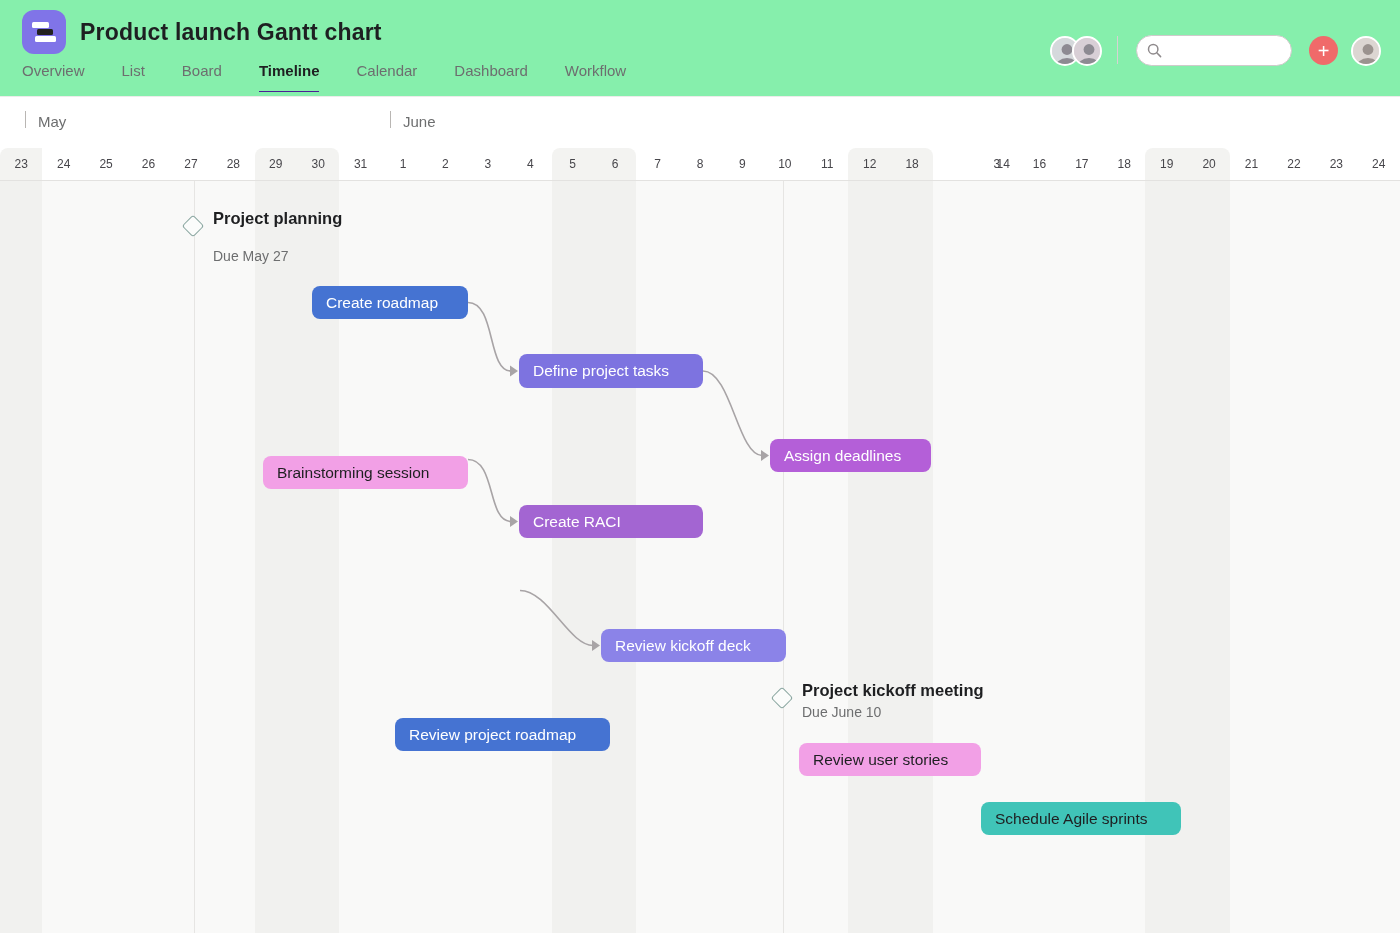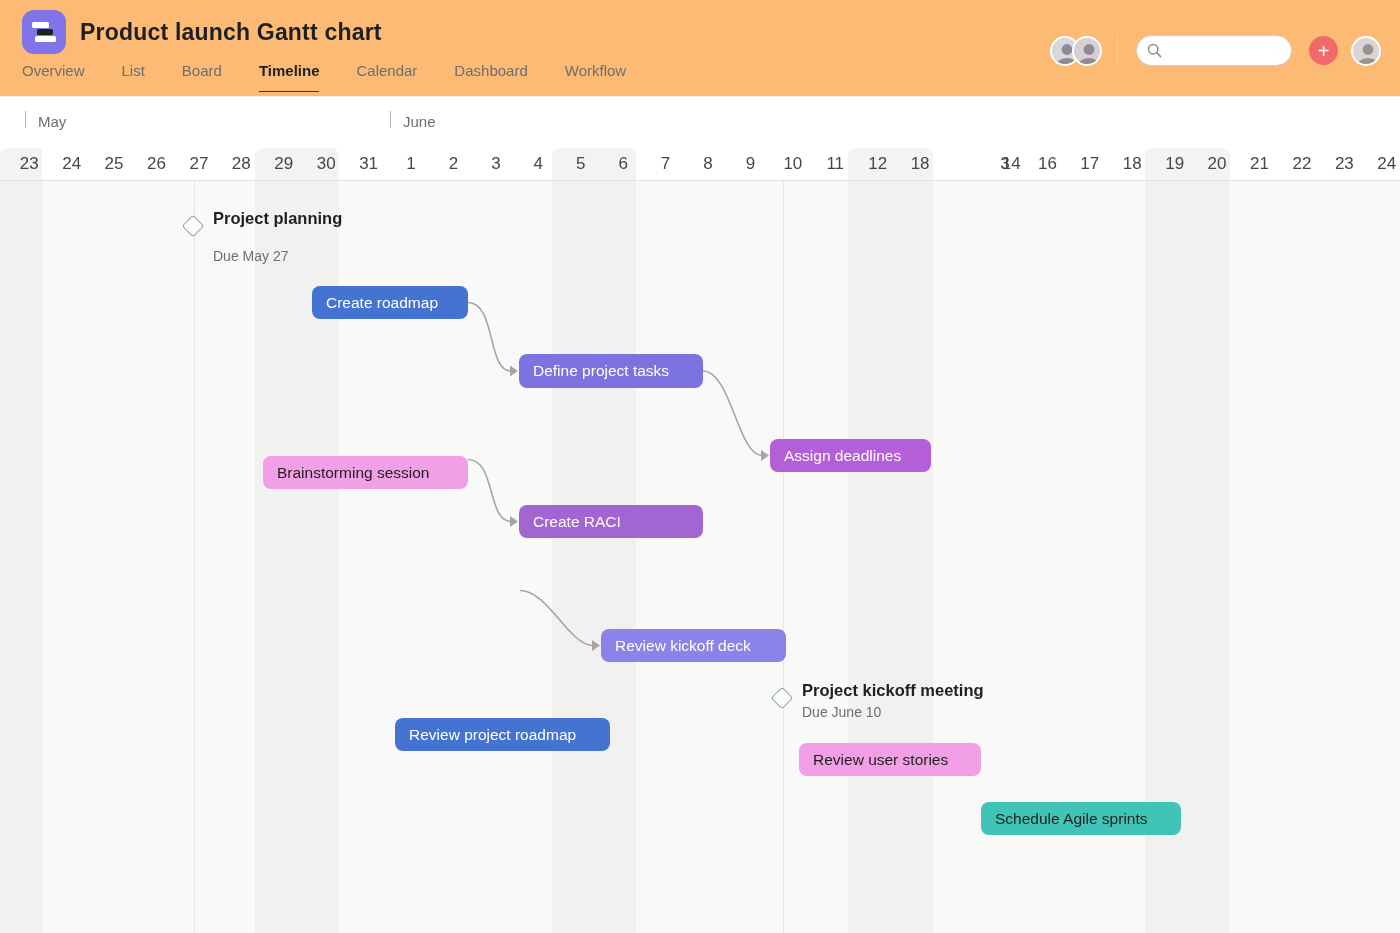--- a/index.html
+++ b/index.html
@@ -1,18 +1,18 @@
 <!DOCTYPE html>
 <html><head>
 <meta charset="utf-8">
 <style>
   html,body{margin:0;padding:0;background:#e9e9e9;}
   *{box-sizing:border-box;}
   .stage{
-    position:relative;width:1400px;height:933px;background:#fdba74;overflow:hidden;
+    position:relative;width:1400px;height:933px;background:#86efac;overflow:hidden;
     font-family:"Liberation Sans","DejaVu Sans",sans-serif;color:#1e1f21;
   }
   
   .logo{position:absolute;left:22px;top:10px;width:44px;height:44px;border-radius:12px;}
   .page-title{position:absolute;left:80px;top:19px;font-size:23px;font-weight:700;letter-spacing:.2px;}
   .nav{position:absolute;left:22px;top:62px;display:flex;gap:37px;height:34px;align-items:flex-start;}
   .nav .tab{font-size:15px;color:#6d6e6f;padding-bottom:12px;cursor:pointer;border-bottom:2px solid transparent;}
   .nav .tab.active{color:#1e1f21;font-weight:700;border-bottom:1px solid #4c1d95;}
   .header-rule{position:absolute;left:0;top:96px;width:1400px;height:1px;background:#ececea;}
   .members{position:absolute;left:1050px;top:36px;display:flex;}
@@ -22,21 +22,21 @@
   .hdr-divider{position:absolute;left:1117px;top:36px;width:1px;height:28px;background:#d6d3d3;}
   .search{position:absolute;left:1136px;top:35px;width:156px;height:31px;border:1px solid #cfcbcb;border-radius:16px;background:#fff;display:flex;align-items:center;padding-left:10px;}
   .search input{border:none;outline:none;width:110px;font-size:13px;background:transparent;margin-left:6px;font-family:inherit;}
   .plus-btn{position:absolute;left:1309px;top:36px;width:29px;height:29px;border-radius:50%;background:#f06a6a;color:#fff;display:flex;align-items:center;justify-content:center;font-size:20px;font-weight:400;cursor:pointer;line-height:1;}
   .profile{position:absolute;left:1351px;top:36px;}
   
   .month-row{position:absolute;left:0;top:97px;width:1400px;height:50px;background:#fff;}
   .month{position:absolute;top:16px;font-size:15px;color:#6d6e6f;}
   .month-tick{position:absolute;top:14px;width:1px;height:17px;background:#b9b6b3;}
   .date-row{position:absolute;left:0;top:147px;width:1400px;height:33px;background:#fff;}
-  .date-cell{position:absolute;top:0;height:33px;display:flex;align-items:center;justify-content:center;font-size:17px;color:#47464b;margin-left:8px;}
+  .date-cell{position:absolute;top:0;height:33px;display:flex;align-items:center;justify-content:center;font-size:12px;color:#47464b;}
   .date-weekend-cap{position:absolute;top:1px;height:32px;background:#f3f3f1;border-radius:8px 8px 0 0;}
   .chart-rule{position:absolute;left:0;top:180px;width:1400px;height:1px;background:#e3e2e0;z-index:3;}
   
   .chart{position:absolute;left:0;top:180px;width:1400px;height:753px;background:#f9f9f8;}
   .weekend-band{position:absolute;top:0;bottom:0;background:#f1f1ef;}
   .guide-line{position:absolute;top:0;bottom:0;width:1px;background:#e6e5e3;}
   .task{position:absolute;border-radius:8px;display:flex;align-items:center;padding:0 14px;font-size:15.5px;white-space:nowrap;cursor:pointer;}
   .milestone{position:absolute;}
   .milestone .diamond{position:absolute;width:16px;height:16px;border:1.5px solid #8aa6a0;background:#fbfcfb;border-radius:3px;transform:rotate(45deg);cursor:pointer;}
   .milestone .ms-title{position:absolute;font-size:16.5px;font-weight:700;color:#1e1f21;white-space:nowrap;}

